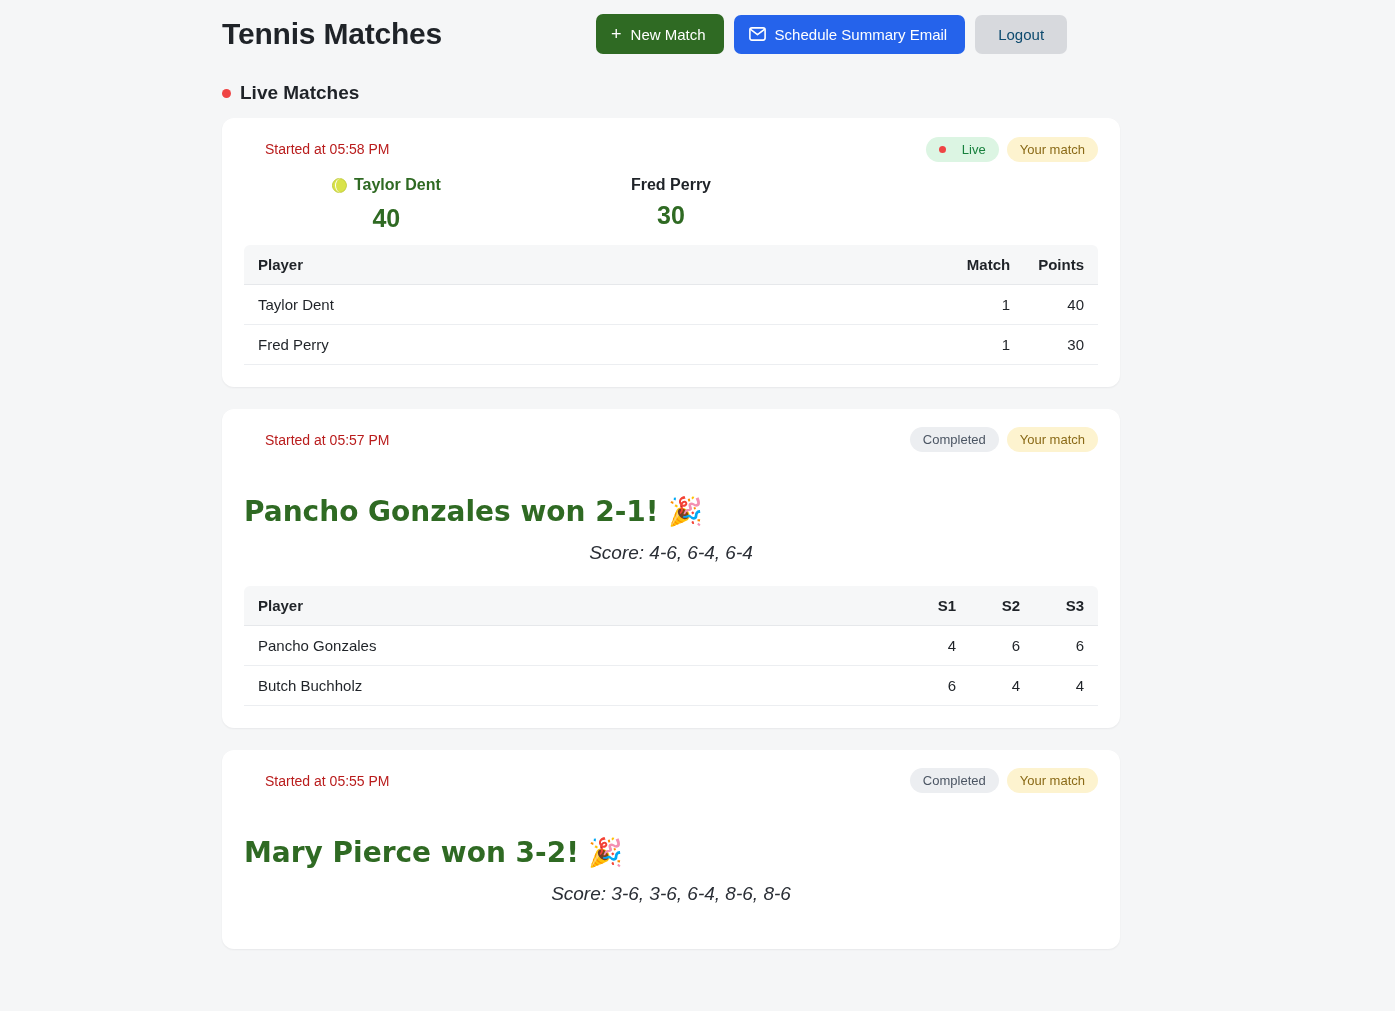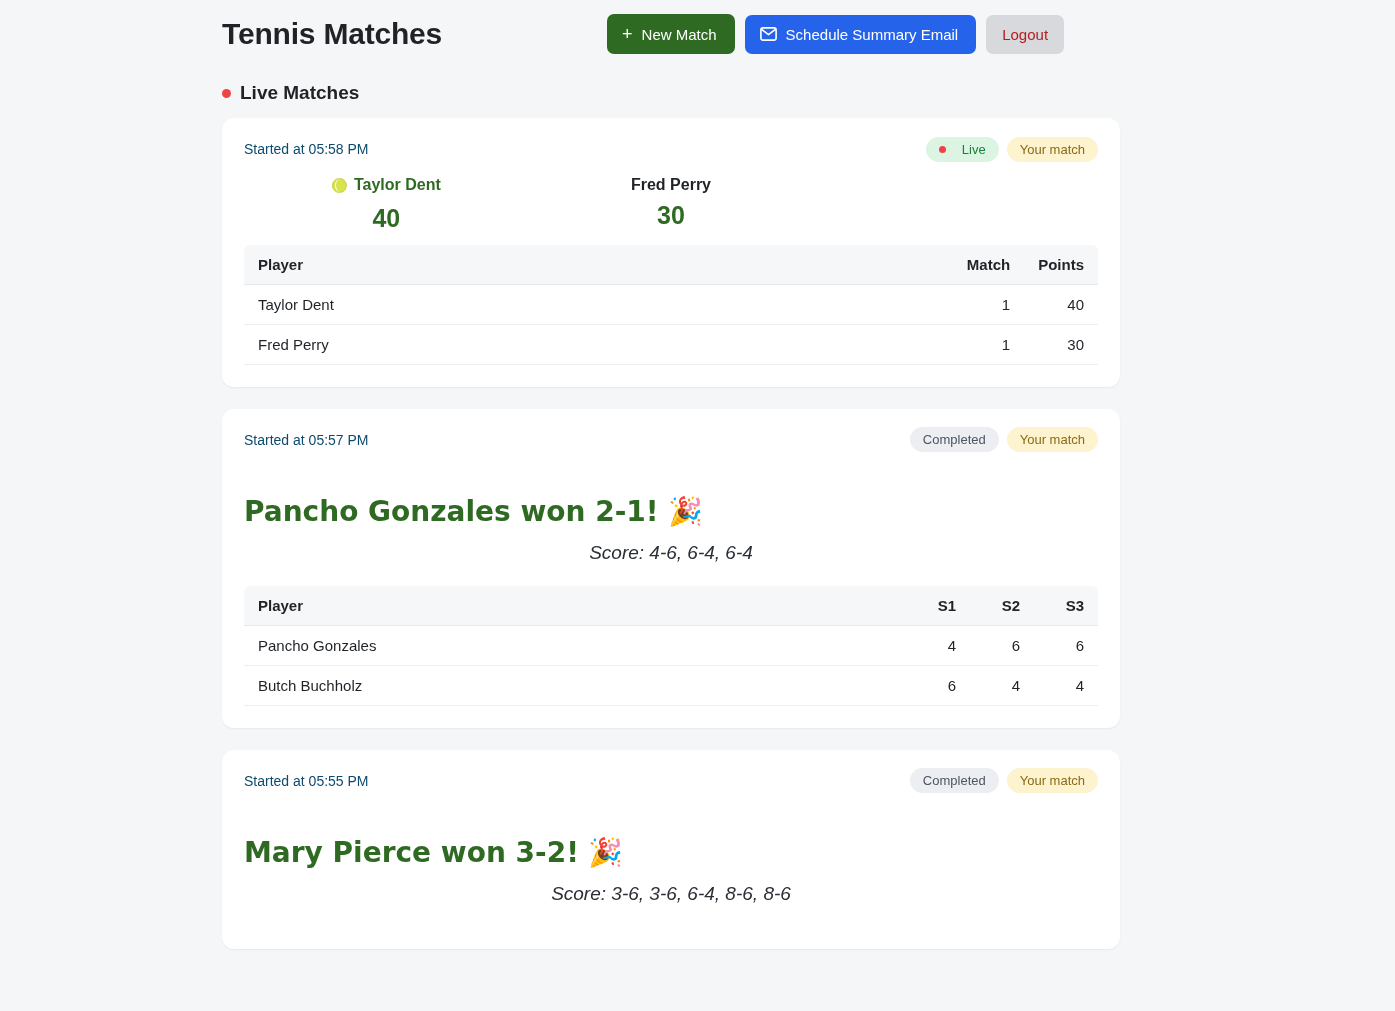--- a/index.html
+++ b/index.html
@@ -13,21 +13,20 @@
 
   .page { width: 1395px; padding: 0 0 40px 0; }
 
   
   .header {
     display: flex;
     align-items: center;
     padding: 14px 0 10px 0;
     margin-left: 222px;
     margin-right: 276px;
-    gap: 11px;
   }
   .app-title {
     font-size: 30px;
     font-weight: bold;
     color: #1f2328;
     letter-spacing: -0.2px;
     margin: 0;
     white-space: nowrap;
   }
   .header-actions {
@@ -59,22 +58,22 @@
     font-weight: 400;
   }
   .btn-email {
     background: #2563eb;
     color: #ffffff;
     padding: 11px 18px 11px 15px;
     font-weight: 500;
   }
   .btn-logout {
     background: #d7d9dd;
-    color: #b91c1c;
-    padding: 11px 16px;
+    color: #0c4a6e;
+    padding: 11px 23px;
     font-weight: 500;
   }
   .mail-icon { display: inline-flex; align-items: center; }
 
   
   .section-head {
     display: flex;
     align-items: center;
     gap: 9px;
     margin: 18px 0 14px 222px;
@@ -109,21 +108,22 @@
   .card + .card { margin-top: 22px; }
 
   .card-top {
     display: flex;
     align-items: center;
     justify-content: space-between;
     height: 26px;
   }
   .started {
     font-size: 14px;
-    color: #0c4a6e;
+    color: #b91c1c;
+    margin-left: 21px;
   }
   .badges { display: flex; align-items: center; gap: 8px; }
   .badge {
     font-size: 13px;
     border-radius: 999px;
     padding: 5px 13px;
     display: inline-flex;
     align-items: center;
     gap: 16px;
     white-space: nowrap;

